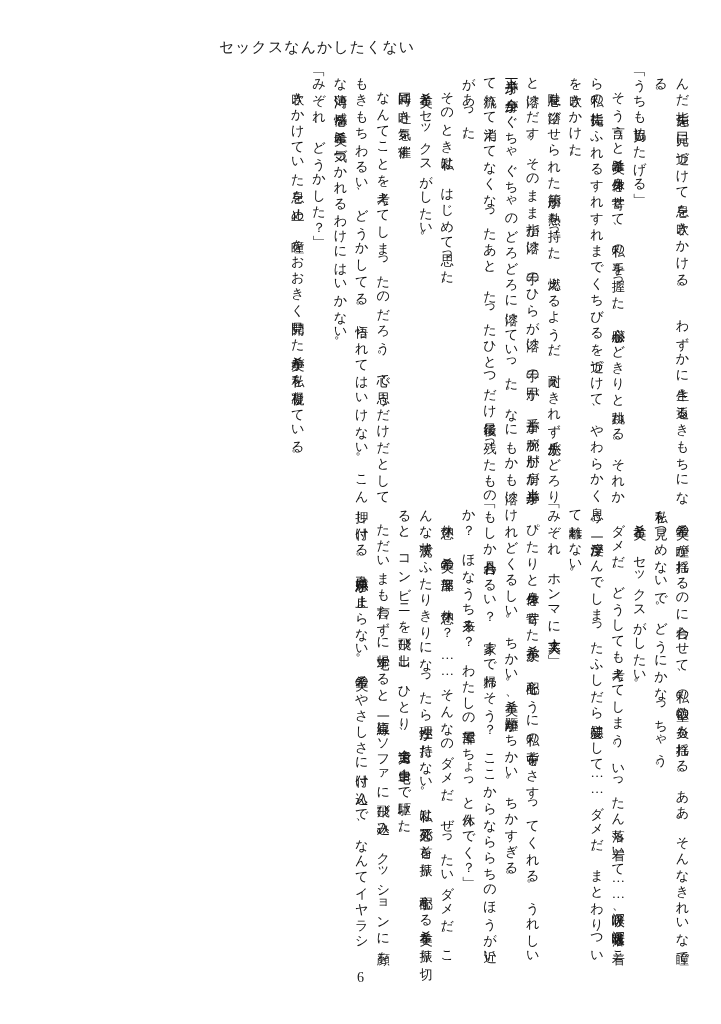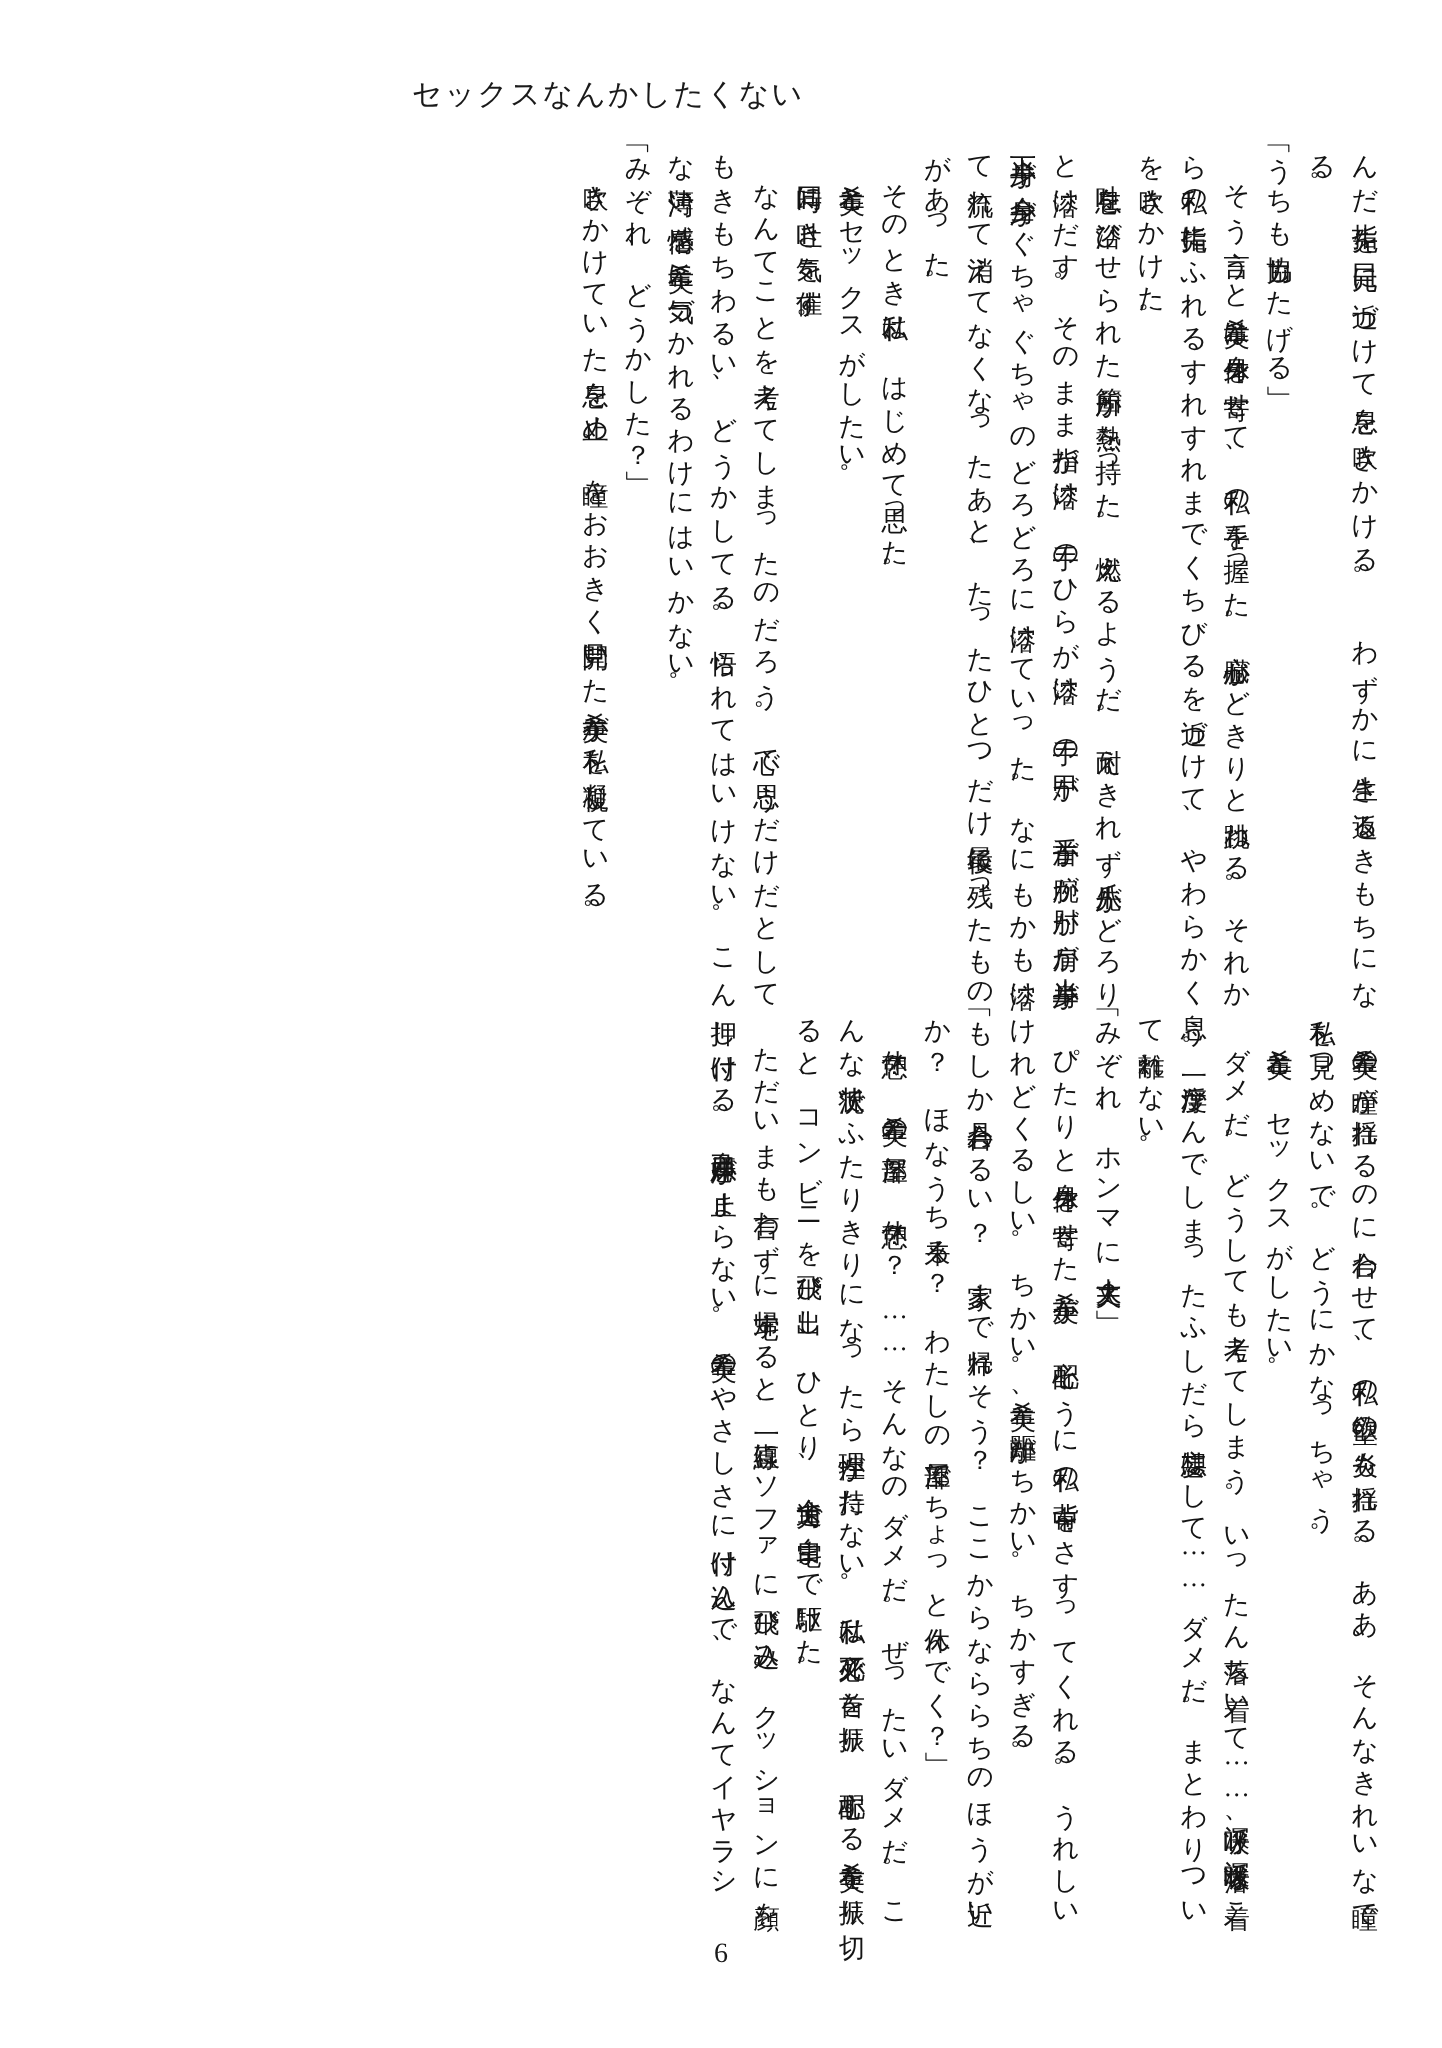--- a/index.html
+++ b/index.html
@@ -17,21 +17,21 @@
   }
   .page {
     position: relative;
     width: 721px;
     height: 1024px;
     box-sizing: border-box;
   }
   .header {
     position: absolute;
     top: 38px;
-    left: 0;
+    left: 13px;
     width: 608px;
     text-align: center;
     font-size: 15px;
     letter-spacing: 1px;
     color: #1a1a1a;
   }
   .page-number {
     position: absolute;
     bottom: 38px;
     left: 0;

